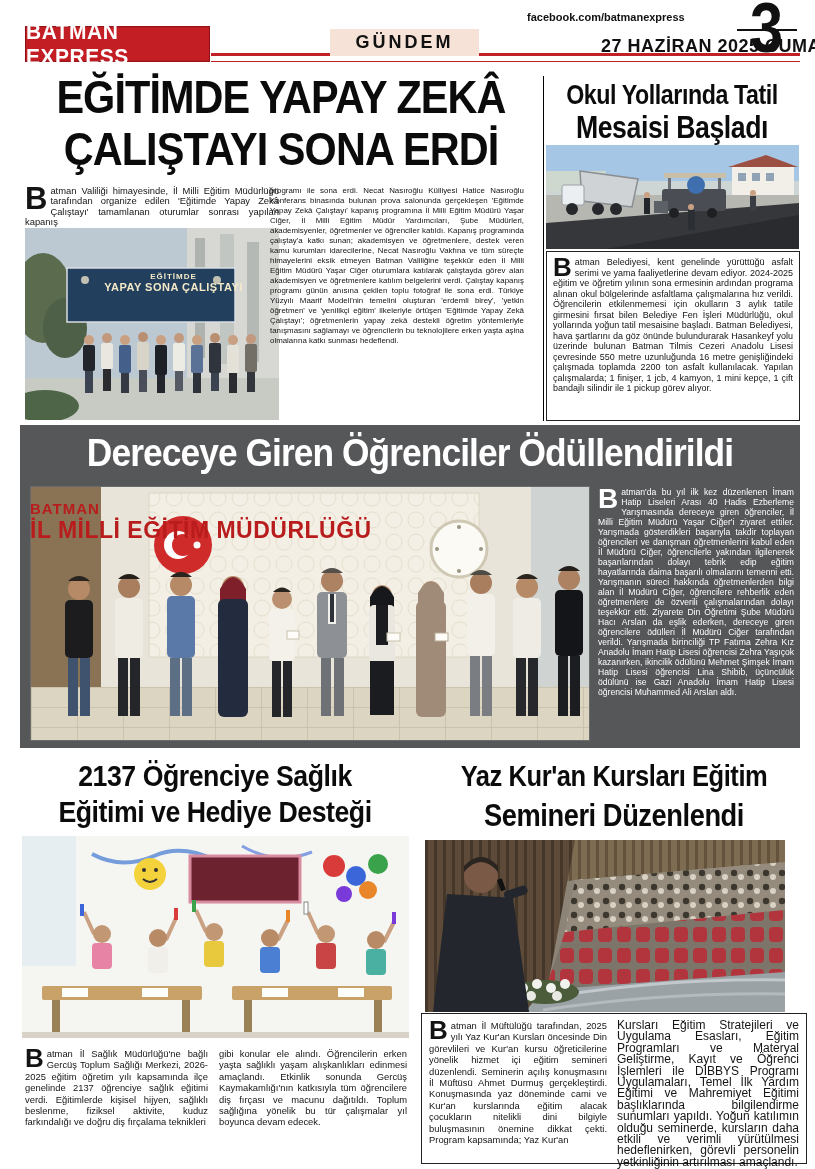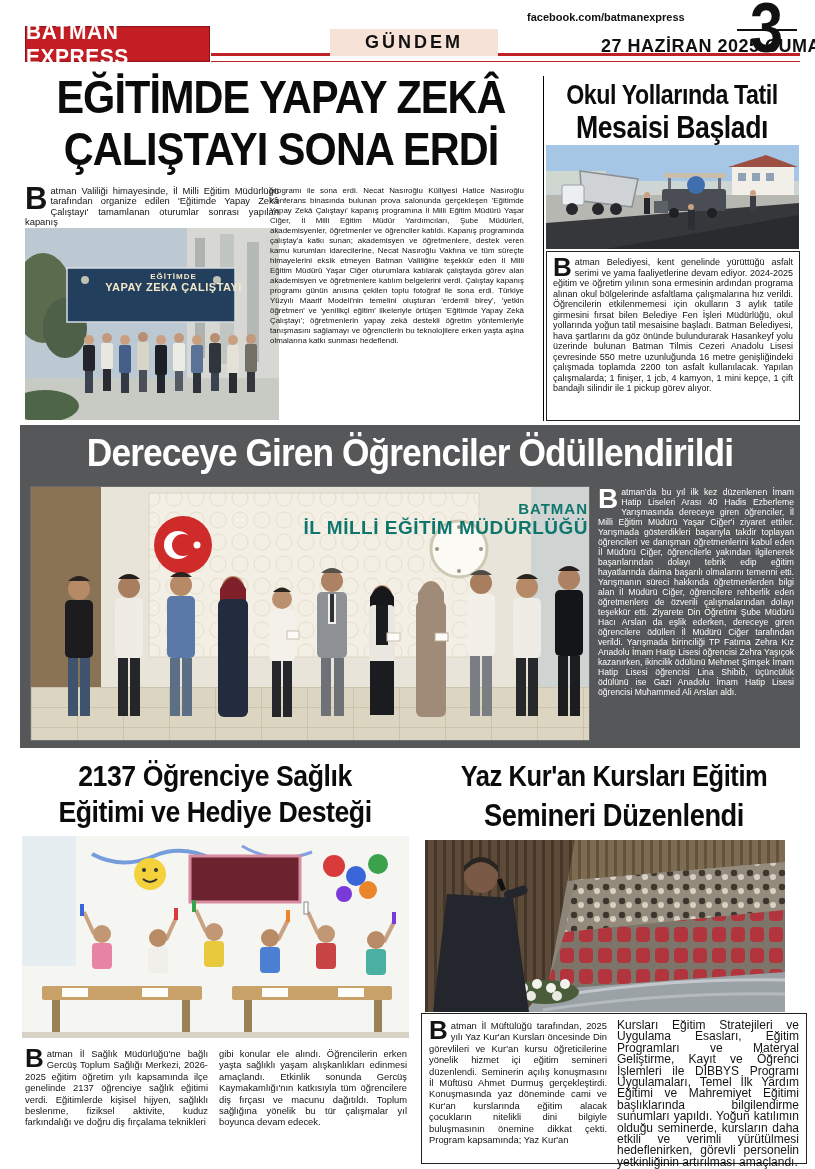--- a/index.html
+++ b/index.html
@@ -5,21 +5,21 @@
   html,body{margin:0;padding:0;background:#e9e9e9;}
   #page{position:relative;width:815px;height:1169px;background:#ffffff;
         font-family:"Liberation Sans",sans-serif;color:#111;overflow:hidden;margin:0 auto;}
   .abs{position:absolute;}
   .nowrap{white-space:nowrap;}
 
   
   .logo{left:25px;top:27px;width:183px;height:32px;background:#c41e25;border:1.5px solid #8c1116;
         color:#fff;font-weight:bold;font-size:21px;display:flex;align-items:center;justify-content:center;
         letter-spacing:.5px;transform:scaleY(1.05);}
-  .gundem{left:330px;top:29px;width:168px;height:27px;background:#f7e2d7;
+  .gundem{left:330px;top:29px;width:149px;height:27px;background:#f7e2d7;
         display:flex;align-items:center;justify-content:center;font-weight:bold;font-size:18px;letter-spacing:3px;}
   .fburl{left:527px;top:11px;font-size:11px;font-weight:bold;}
   .hdr-blackline{left:737px;top:29px;width:60px;height:0;border-top:2px solid #111;}
   .issuedate{left:601px;top:36px;font-size:18px;font-weight:bold;letter-spacing:.5px;}
   .pagenum{left:747px;top:-12px;font-size:70px;font-weight:bold;transform:scaleX(.85);}
   .redline{left:211px;top:53px;width:589px;height:5px;border-top:3px solid #c12026;border-bottom:1px solid #c12026;}
 
   
   .hl{font-weight:bold;text-align:center;transform-origin:center;color:#0b0b0b;}
   .hl-main{left:20px;width:522px;font-size:46px;line-height:1;transform:scaleX(.9);letter-spacing:-1px;}
@@ -55,23 +55,23 @@
   .photo svg{display:block;width:100%;height:100%;}
   .ph1{left:25px;top:228px;width:254px;height:192px;}
   .ph2{left:546px;top:145px;width:253px;height:104px;}
   .ph3{left:30px;top:486px;width:558px;height:253px;border:1px solid #6a6b6d;}
   .ph4{left:22px;top:836px;width:387px;height:202px;}
   .ph5{left:425px;top:840px;width:360px;height:172px;}
 
   .banner-txt{left:25px;top:272px;width:297px;text-align:center;color:#f3e9c8;}
   .banner-l1{font-size:8px;font-weight:bold;letter-spacing:1px;}
   .banner-l2{font-size:11px;font-weight:bold;letter-spacing:.5px;}
-  .gold-txt{left:30px;top:500px;width:558px;text-align:right;color:#0f766e;font-weight:bold;}
+  .gold-txt{left:30px;top:500px;width:558px;text-align:left;color:#b91c1c;font-weight:bold;}
   .gold-l1{font-size:15px;letter-spacing:1px;}
-  .gold-l2{font-size:19px;letter-spacing:.5px;}
+  .gold-l2{font-size:23px;letter-spacing:.5px;}
 </style>
 </head>
 <body>
 
 <div id="page">
 
   <div class="abs logo">BATMAN EXPRESS</div>
   <div class="abs redline"></div>
   <div class="abs gundem">GÜNDEM</div>
   <div class="abs fburl nowrap">facebook.com/batmanexpress</div>
@@ -149,21 +149,21 @@
         <g transform="translate(220,107)">
             <circle cx="6" cy="4" r="5" fill="#c2997c"></circle>
             <rect x="0" y="9" width="12" height="28" rx="2" fill="#746f66"></rect>
             <rect x="2" y="37" width="8" height="20" fill="#33363c"></rect>
           </g>
       </g>
     </svg>
   </div>
   <div class="abs banner-txt">
     <div class="banner-l1">EĞİTİMDE</div>
-    <div class="banner-l2">YAPAY ZEKA ÇALIŞTAYI</div>
+    <div class="banner-l2">YAPAY SONA ÇALIŞTAYI</div>
   </div>
 
   <div class="abs txt body-main">programı ile sona erdi. Necat Nasıroğlu Külliyesi Hatice Nasıroğlu Konferans binasında bulunan prova salonunda gerçekleşen 'Eğitimde Yapay Zekâ Çalıştayı' kapanış programına İl Milli Eğitim Müdürü Yaşar Ciğer, İl Milli Eğitim Müdür Yardımcıları, Şube Müdürleri, akademisyenler, öğretmenler ve öğrenciler katıldı. Kapanış programında çalıştay'a katkı sunan; akademisyen ve öğretmenlere, destek veren kamu kurumları idarecilerine, Necat Nasıroğlu Vakfına ve tüm süreçte himayelerini eksik etmeyen Batman Valiliğine teşekkür eden İl Milli Eğitim Müdürü Yaşar Ciğer oturumlara katılarak çalıştayda görev alan akademisyen ve öğretmenlere katılım belgelerini verdi.  Çalıştay kapanış programı  günün anısına çekilen toplu fotoğraf ile sona erdi. Türkiye Yüzyılı Maarif Modeli'nin temelini oluşturan 'erdemli birey', 'yetkin öğretmen' ve 'yenilikçi eğitim' ilkeleriyle örtüşen 'Eğitimde Yapay Zekâ Çalıştayı'; öğretmenlerin yapay zekâ destekli öğretim yöntemleriyle tanışmasını sağlamayı ve öğrencilerin bu teknolojilere erken yaşta aşina olmalarına katkı sunması hedeflendi.</div>
 
   <div class="abs vdiv-top"></div>
 
   <div class="abs hl hl-road nowrap" style="top:82px;">Okul Yollarında Tatil</div>
   <div class="abs hl hl-road nowrap" style="top:112px;font-size:31px;">Mesaisi Başladı</div>
 
   <div class="abs photo ph2">

